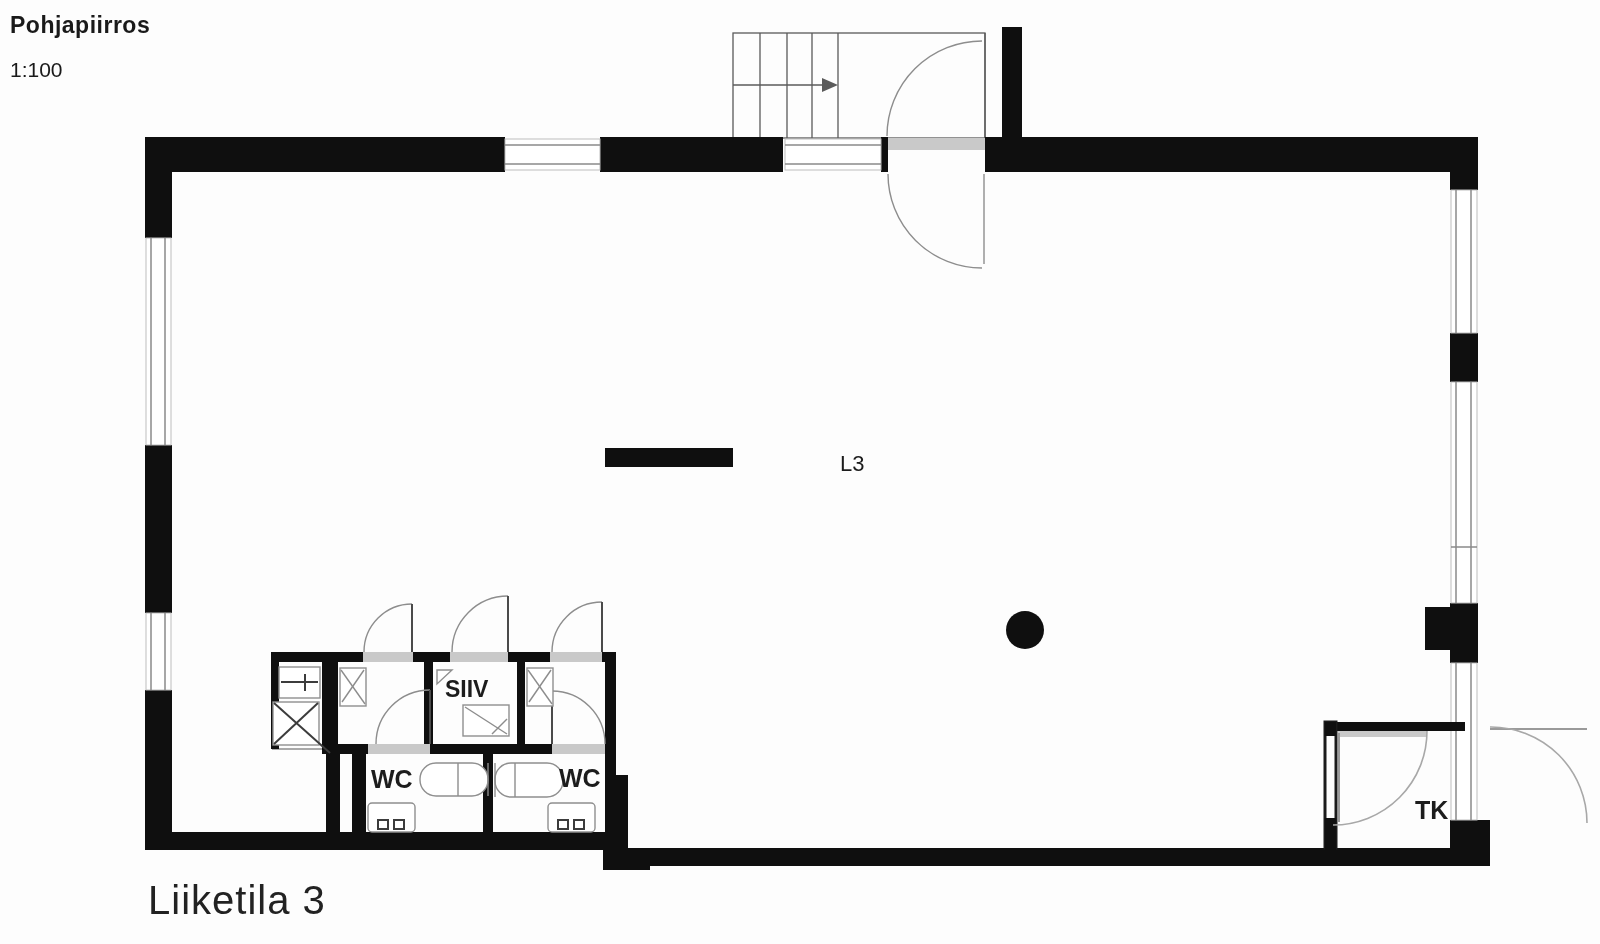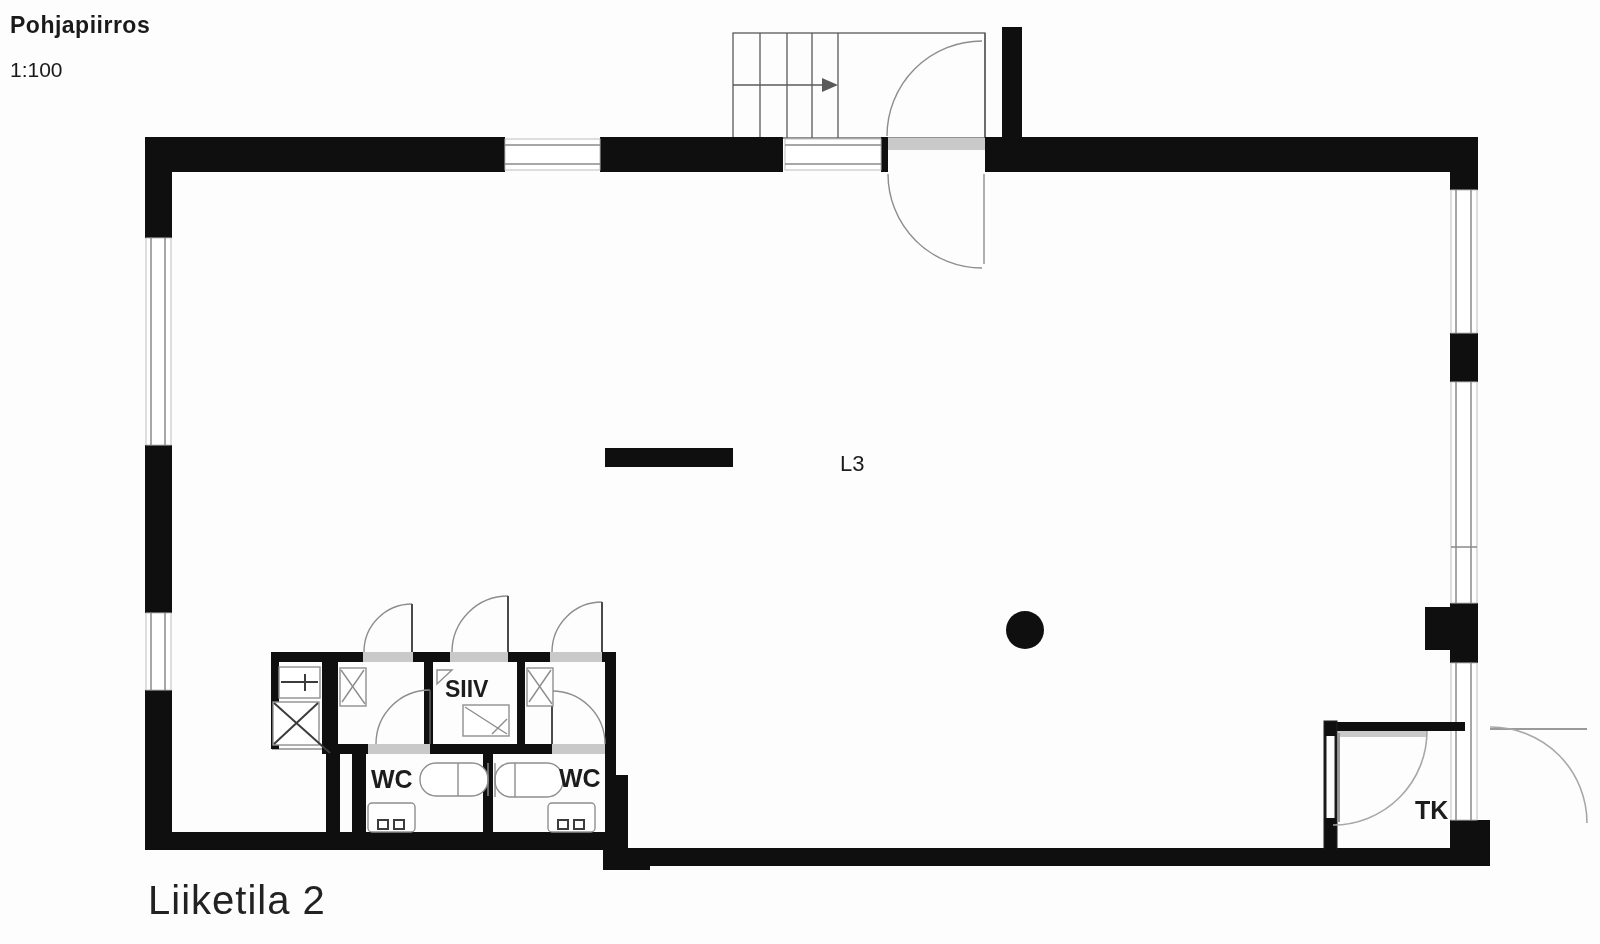--- a/index.html
+++ b/index.html
@@ -228,14 +228,14 @@
       <path d="M 1490 727 A 96 96 0 0 1 1587 823" class="arcgray"></path>
     </g>
 
     <text x="840" y="471" font-size="22" class="lbl">L3</text>
     <text x="445" y="697" font-size="23" class="lbl lbl-bold">SIIV</text>
     <text x="371" y="788" font-size="25" class="lbl lbl-bold">WC</text>
     <text x="559" y="787" font-size="25" class="lbl lbl-bold">WC</text>
     <text x="1415" y="819" font-size="25" class="lbl lbl-bold">TK</text>
   </svg>
 
-  <div class="caption">Liiketila 2</div>
+  <div class="caption">Liiketila 3</div>
 </div>
 
 </body></html>

